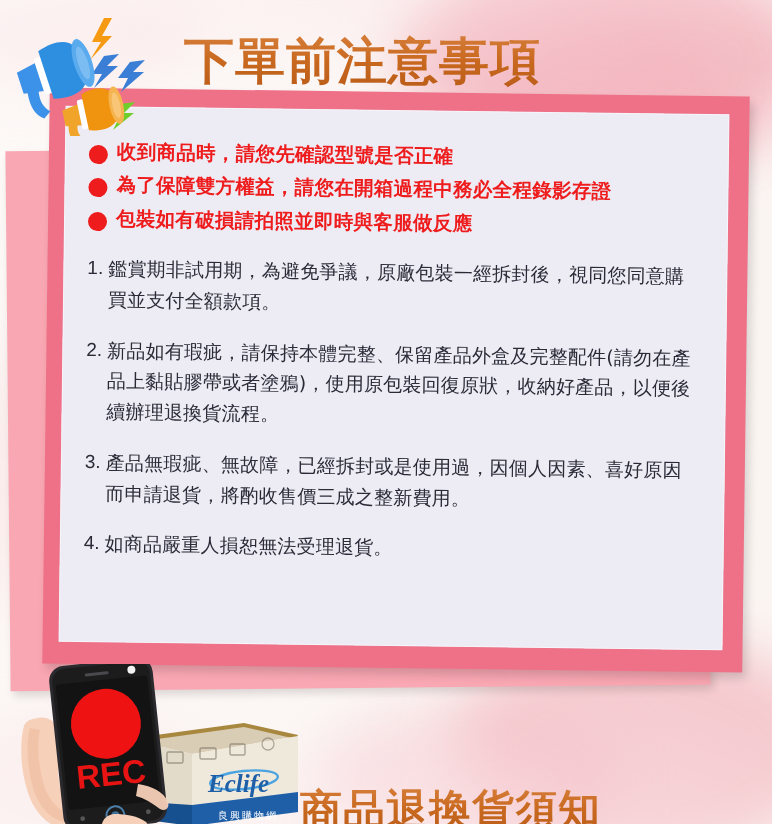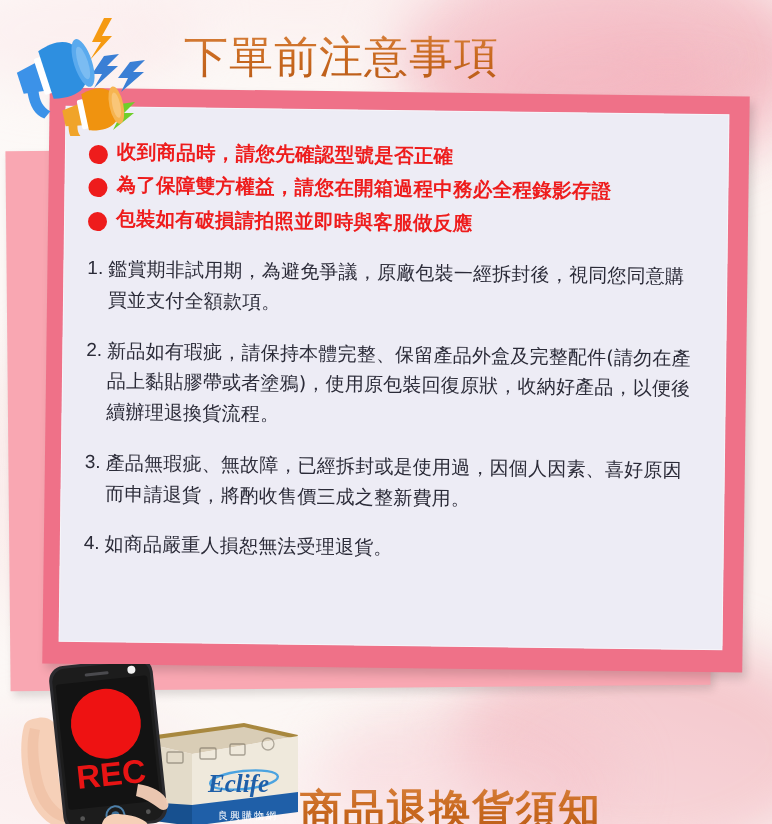--- a/index.html
+++ b/index.html
@@ -45,21 +45,21 @@
   }
   .content{
     position:absolute;left:62px;top:110px;width:664px;height:536px;
     transform:rotate(0.75deg);
     padding:34px 26px 0 24px;box-sizing:border-box;
   }
 
   
   .header-title{
     position:absolute;left:184px;top:28px;z-index:6;
-    font-size:44px;font-weight:normal;letter-spacing:1px;
+    font-size:50px;font-weight:bold;letter-spacing:1px;
     background:linear-gradient(180deg,#d8823f 0%,#c9691f 48%,#b85a18 100%);
     -webkit-background-clip:text;background-clip:text;color:#c0651f;
     -webkit-text-fill-color:transparent;
     text-shadow:0 0 0 rgba(0,0,0,0);
     font-family:"DejaVu Sans","Liberation Sans",sans-serif;
   }
   .footer-title{
     position:absolute;left:300px;top:782px;z-index:6;
     font-size:42px;font-weight:bold;letter-spacing:1px;
     background:linear-gradient(180deg,#d8823f 0%,#c9691f 48%,#b85a18 100%);

